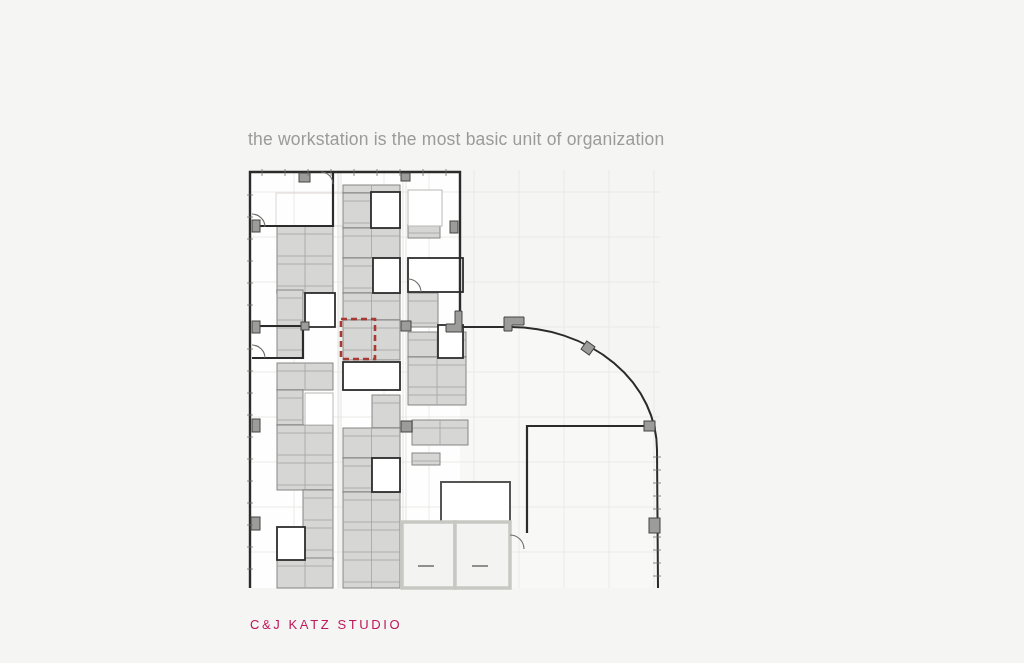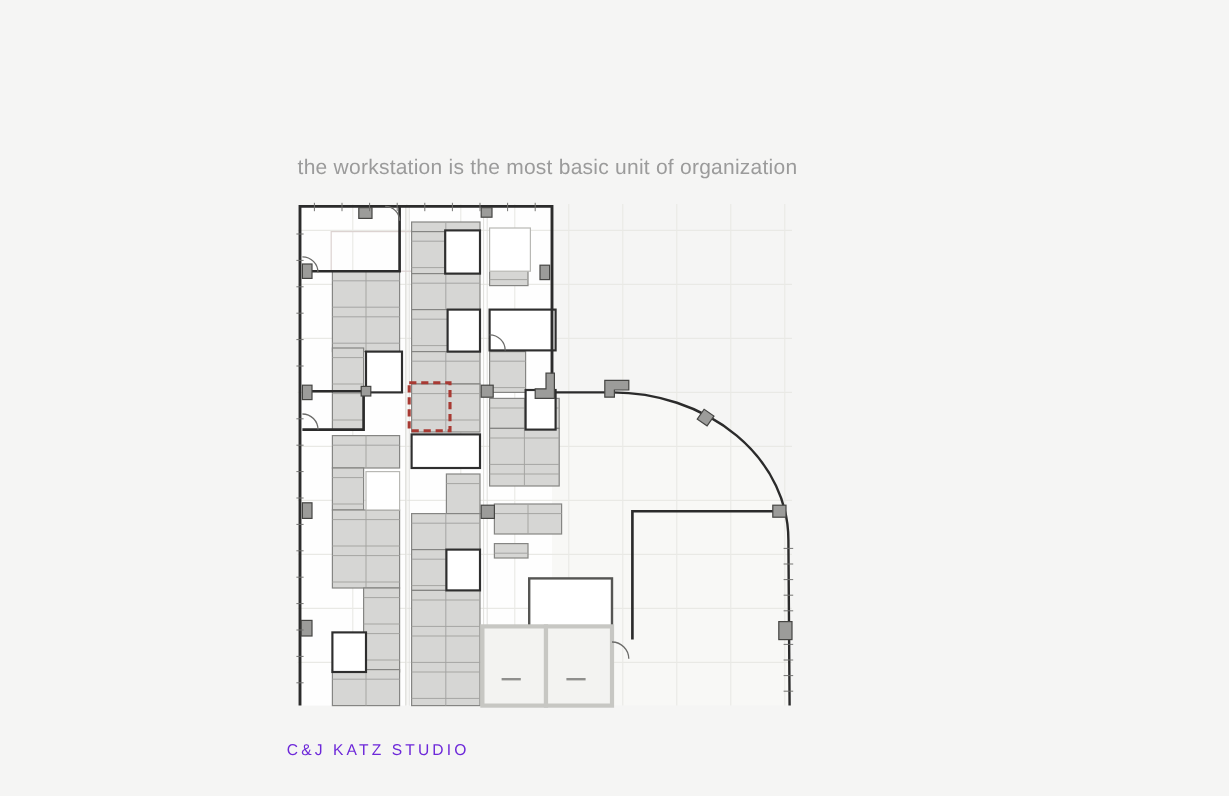--- a/index.html
+++ b/index.html
@@ -11,22 +11,22 @@
   .logo{
     position:absolute; left:249px; top:26px;
     font-weight:700; font-size:15.5px; line-height:16.5px;
     letter-spacing:-0.3px; color:#151515;
   }
   .caption{
     position:absolute; left:248px; top:129px;
     font-size:17.5px; color:#9b9b9b; letter-spacing:0.2px;text-align:center;
   }
   .footer{
-    position:absolute; left:239px; top:617px;
-    font-size:13px; letter-spacing:2.6px; color:#6d28d9;text-align:right;
+    position:absolute; left:250px; top:617px;
+    font-size:13px; letter-spacing:2.6px; color:#be185d;text-align:right;
   }
   svg.plan{position:absolute; left:0; top:0;}
 </style>
 </head>
 <body>
 
 <div class="slide">
 
 
   <div class="caption">the workstation is the most basic unit of organization</div>

